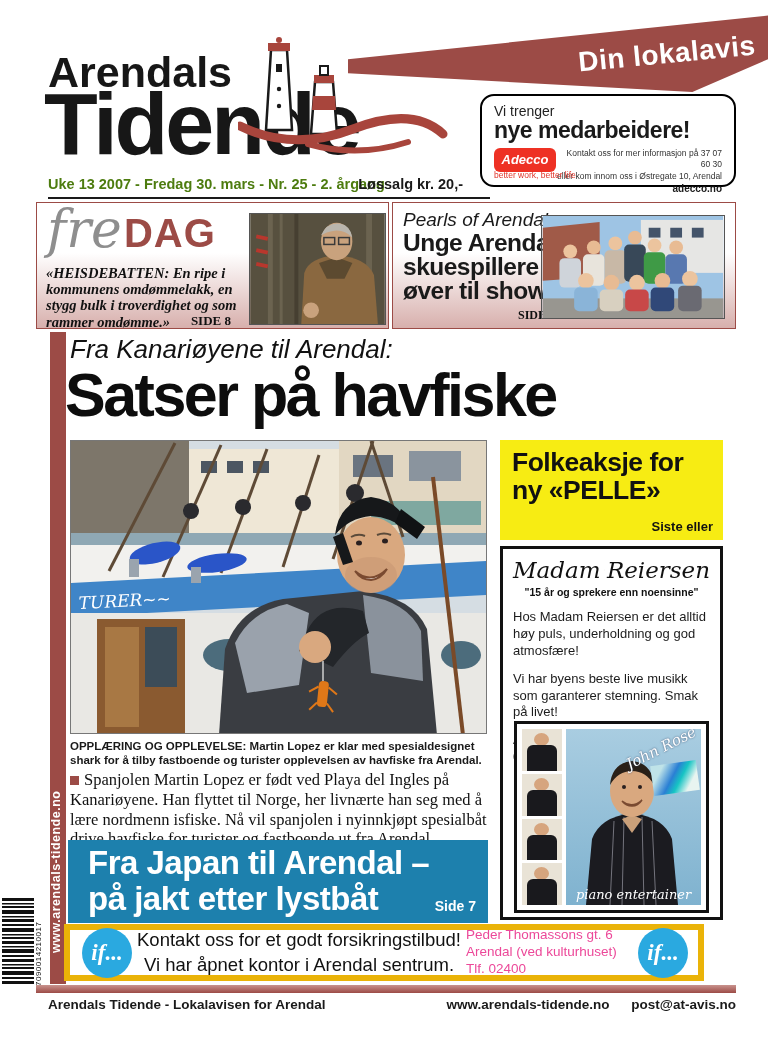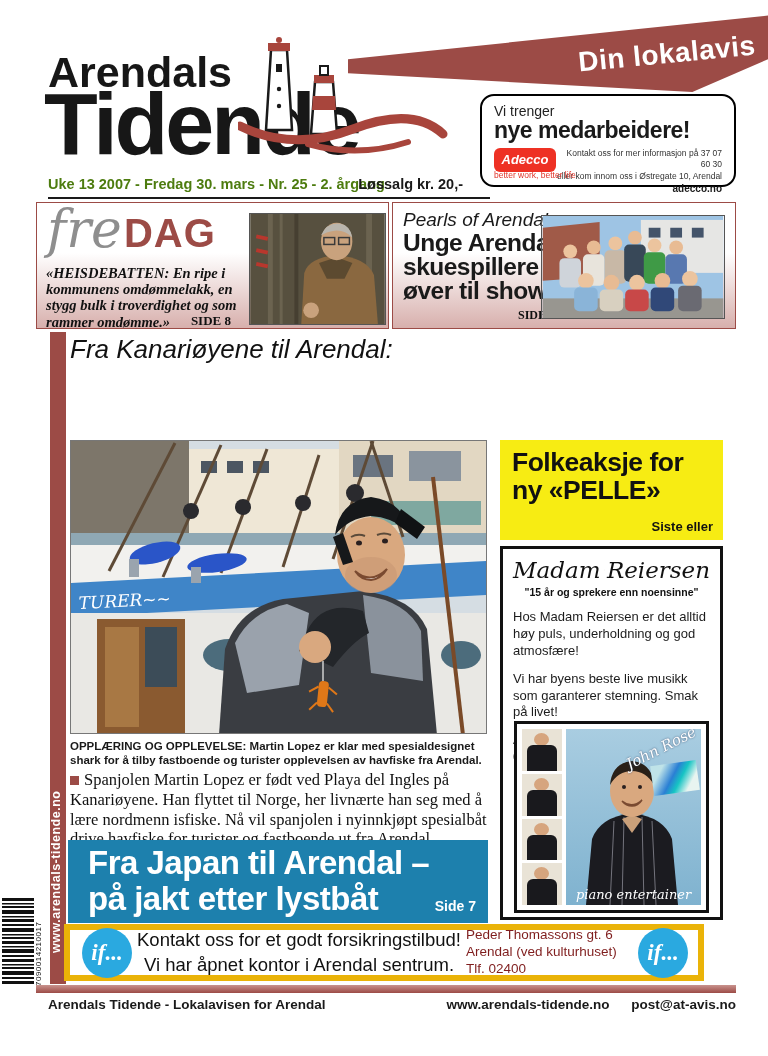--- a/index.html
+++ b/index.html
@@ -101,21 +101,21 @@
     font-style:italic; font-size:13px; color:#fff; }
 
   
   .if-ad { position:absolute; left:64px; top:924px; width:640px; height:57px; border:6px solid #eab308;
     background:#fff; display:flex; align-items:center; }
   .if-circle { width:50px; height:50px; border-radius:50%; background:#2aa9e0; color:#fff;
     font-family:"Liberation Serif", serif; font-style:italic; font-weight:bold; font-size:23px;
     display:flex; align-items:center; justify-content:center; flex:0 0 auto; }
   .if-circle.l { margin-left:12px; } .if-circle.r { margin-right:10px; }
   .if-text { flex:1; text-align:center; font-size:18.5px; color:#111; line-height:1.35; }
-  .if-addr { width:172px; font-size:13.5px; line-height:1.25; color:#7f1d1d; }
+  .if-addr { width:172px; font-size:13.5px; line-height:1.25; color:#ec4899; }
 
   
   .footer-bar { position:absolute; left:36px; top:985px; width:700px; height:8px;
     background:linear-gradient(180deg,#c9938e,#9c4b46); }
   .footer-left { position:absolute; left:48px; top:997px; font-size:13.5px; font-weight:600; color:#1a1a1a; }
   .footer-right { position:absolute; right:32px; top:997px; font-size:13.5px; font-weight:700; color:#1a1a1a; }
   .footer-right span { margin-left:18px; }
 </style>
 </head>
 <body>
@@ -254,20 +254,21 @@
         <rect x="0" y="66" width="32" height="1.5"></rect>
       <rect x="0" y="69" width="32" height="2"></rect>
         <rect x="0" y="73" width="32" height="4"></rect>
       <rect x="0" y="79" width="32" height="2"></rect>
         <rect x="0" y="83" width="32" height="3"></rect>
     </g>
   </svg>
   <div class="barcode-num">7090014210017</div>
 
   <div class="kicker">Fra Kanariøyene til Arendal:</div>
+  <div class="headline">Satser på havfiske</div>
 
   <div class="main-photo">
     <svg width="417" height="294" viewBox="0 0 417 294">
       <rect width="417" height="294" fill="#d5dde3"></rect>
       <rect x="0" y="0" width="118" height="92" fill="#7d766a"></rect>
       <rect x="118" y="8" width="150" height="84" fill="#efe7d6"></rect>
       <rect x="130" y="20" width="16" height="12" fill="#4c5662"></rect>
         <rect x="156" y="20" width="16" height="12" fill="#4c5662"></rect>
         <rect x="182" y="20" width="16" height="12" fill="#4c5662"></rect>
       <rect x="268" y="0" width="149" height="95" fill="#e2d7c2"></rect>

